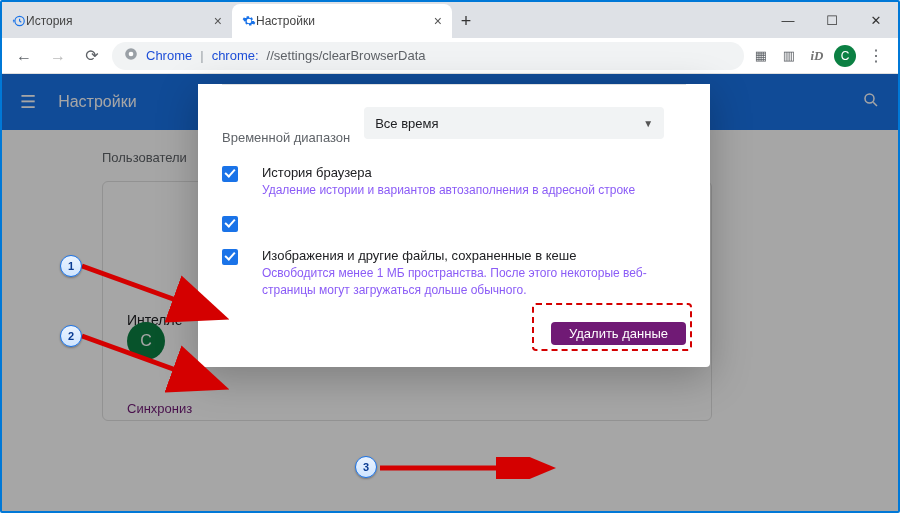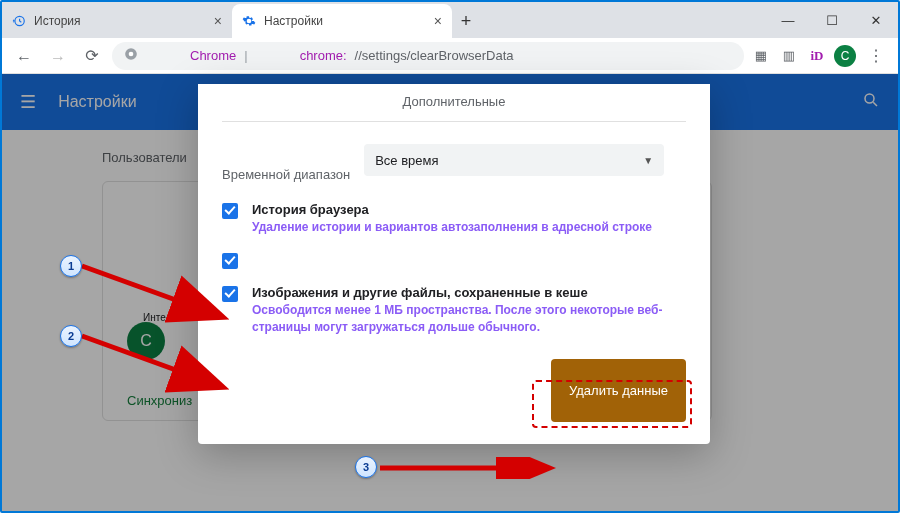--- a/index.html
+++ b/index.html
@@ -1,77 +1,77 @@
 <!DOCTYPE html>
 <html><head>
 <meta charset="utf-8">
 <style>
 * { box-sizing: border-box; margin: 0; padding: 0; font-family: "Segoe UI", Arial, sans-serif; }
 body { width: 900px; height: 513px; overflow: hidden; background: #fff; position: relative; border: 2px solid #0078d7; border-radius: 2px; }
 
 
 .titlebar { height: 36px; background: #dee1e6; display: flex; align-items: stretch; position: relative; }
-.tab { display: flex; align-items: center; padding: 0 10px; gap: 8px; font-size: 12px; color: #444; border-radius: 8px 8px 0 0; height: 34px; margin-top: 2px; }
+.tab { display: flex; align-items: center; padding: 0 10px; font-size: 12px; color: #444; border-radius: 8px 8px 0 0; height: 34px; margin-top: 2px; }
 .tab.inactive { width: 230px; }
 .tab.active { background: #fff; width: 220px; }
 .tab .favicon { width: 14px; height: 14px; display: flex; align-items: center; justify-content: center; }
 .tab-close { font-size: 14px; color: #555; cursor: pointer; margin-left: auto; }
 .newtab { display: flex; align-items: center; justify-content: center; width: 28px; font-size: 18px; color: #333; cursor: pointer; padding-top: 3px; }
 .win-controls { margin-left: auto; display: flex; }
 .win-controls div { width: 44px; display: flex; align-items: center; justify-content: center; font-size: 13px; color: #333; cursor: pointer; font-family: "Segoe UI Symbol", sans-serif; }
 
 
 .toolbar { height: 36px; background: #fff; display: flex; align-items: center; padding: 0 8px; gap: 6px; border-bottom: 1px solid #e0e0e0; }
 .nav-btn { width: 28px; height: 28px; display: flex; align-items: center; justify-content: center; color: #5f6368; border-radius: 50%; cursor: pointer; font-size: 16px; }
 .nav-btn.disabled { color: #bbb; }
 .omnibox { flex: 1; height: 28px; background: #f1f3f4; border-radius: 14px; display: flex; align-items: center; padding: 0 12px; gap: 8px; font-size: 13px; color: #5f6368; }
-.omnibox .proto { color: #a21caf; margin-left: 44px; }
+.omnibox .proto { color: #1d4ed8; }
 .omnibox .sep { color: #9aa0a6; }
 .omnibox .path { color: #5f6368; }
 .ext-icon { width: 22px; height: 22px; display: flex; align-items: center; justify-content: center; font-size: 13px; color: #5f6368; }
 .avatar-small { width: 22px; height: 22px; border-radius: 50%; background: #0b8043; color: #fff; display: flex; align-items: center; justify-content: center; font-size: 12px; font-weight: 500; }
 
 
 .page { position: relative; height: calc(513px - 76px); background: #fff; }
 .settings-header { height: 56px; background: #1a73e8; display: flex; align-items: center; padding: 0 18px; gap: 22px; color: #fff; }
 .hamburger { font-size: 18px; cursor: pointer; }
 .settings-title { font-size: 16px; font-weight: 400; }
 .search-icon { margin-left: auto; font-size: 18px; cursor: pointer; }
 .page-body { padding: 20px 0 0 100px; color: #5f6368; font-size: 13px; }
 .section-label { margin-bottom: 16px; }
 .card { background: #fff; border: 1px solid #e0e0e0; border-radius: 6px; width: 610px; height: 240px; position: relative; padding: 20px; }
 .card-avatar { width: 38px; height: 38px; border-radius: 50%; background: #0b8043; color: #fff; display: flex; align-items: center; justify-content: center; font-size: 16px; font-weight: 500; position: absolute; bottom: 60px; left: 24px; }
-.card-title { font-size: 10px; color: #202124; position: absolute; top: 130px; left: 40px; }
+.card-title { font-size: 14px; color: #202124; position: absolute; top: 130px; left: 24px; }
 .sync-btn { position: absolute; right: 22px; bottom: 62px; background: #1a73e8; color: #fff; border: none; border-radius: 4px; padding: 8px 18px; font-size: 13px; cursor: pointer; }
-.sync-row { position: absolute; bottom: 12px; left: 24px; font-size: 13px; color: #15803d; text-align: center; }
+.sync-row { position: absolute; bottom: 4px; left: 24px; font-size: 13px; color: #701a75; text-align: center; }
 
 
 .scrim { position: absolute; left: 0; right: 0; top: 72px; bottom: 0; background: rgba(0,0,0,0.35); pointer-events: none; }
 
 
 .dialog { position: absolute; top: 82px; left: 196px; width: 512px; background: #fff; border-radius: 0 0 4px 4px; box-shadow: 0 10px 40px rgba(0,0,0,0.25); padding: 0 24px 22px 24px; z-index: 5; }
 .dialog-title { font-size: 15px; color: #202124; padding: 20px 0 14px; }
 .tabs-row { display: flex; border-bottom: 1px solid #e0e0e0; }
 .dlg-tab { flex: 1; text-align: center; padding: 10px 0 12px; font-size: 13px; color: #5f6368; cursor: pointer; position: relative; }
 .dlg-tab.active { color: #1a73e8; font-weight: 500; }
 .dlg-tab.active::after { content: ""; position: absolute; left: 0; right: 0; bottom: -1px; height: 2px; background: #1a73e8; }
 
 .range-row { display: flex; align-items: center; gap: 14px; padding: 16px 0 8px; }
 .range-label { font-size: 13px; color: #5f6368; margin-top: 29px; }
 .select { flex: 1; max-width: 300px; height: 32px; border: 1px solid transparent; background: #f1f3f4; border-radius: 4px; padding: 0 10px; display: flex; align-items: center; justify-content: space-between; font-size: 13px; color: #202124; cursor: pointer; }
 .select .caret { color: #555; font-size: 10px; }
 
-.opt { display: flex; gap: 14px; padding: 12px 0 4px; font-weight: bold; }
+.opt { display: flex; gap: 24px; padding: 12px 0 4px; }
 .cbx { width: 16px; height: 16px; background: #1a73e8; border-radius: 2px; position: relative; flex-shrink: 0; margin-top: 1px; cursor: pointer; }
 .cbx::after { content: ""; position: absolute; left: 5px; top: 1px; width: 4px; height: 8px; border: solid #fff; border-width: 0 2px 2px 0; transform: rotate(42deg); }
 .opt-text .opt-title { font-size: 13px; color: #202124; margin-bottom: 2px; }
 .opt-text .opt-desc { font-size: 12px; color: #8b5cf6; line-height: 1.4; }
 
 .dialog-footer { display: flex; justify-content: flex-end; align-items: center; gap: 16px; padding-top: 20px; position: relative; }
-.btn-primary { background: #a16207; color: #fff; border: none; border-radius: 4px; padding: 24px 18px; font-size: 13px; cursor: pointer; }
+.btn-primary { background: #701a75; color: #fff; border: none; border-radius: 4px; padding: 4px 18px; font-size: 13px; cursor: pointer; }
 .btn-frame { position: absolute; right: -6px; bottom: -6px; width: 160px; height: 48px; border: 2px dashed #d40000; border-radius: 4px; pointer-events: none; }
 
 
 .bubble { position: absolute; width: 22px; height: 22px; border-radius: 11px; background: linear-gradient(#eaf3ff,#cfe5ff); border: 1.5px solid #1a73e8; display: flex; align-items: center; justify-content: center; font-size: 11px; font-weight: 700; color: #0a3b92; z-index: 40; box-shadow: 0 1px 2px rgba(0,0,0,0.3); }
 .arrow { position: absolute; z-index: 39; pointer-events: none; }
 
 </style>
 </head>
 <body>
 
@@ -116,21 +116,21 @@
         </svg>
     </span>
     <span class="proto">Chrome</span>
     <span class="sep">|</span>
     <span class="proto">chrome:</span>
       <span class="path">//settings/clearBrowserData</span>
   </div>
   <div class="ext-icon">▦</div>
   <div class="ext-icon">▥</div>
   <div class="ext-icon">
-      <b style="font-family:serif;color:#a21caf">iD</b>
+      <b style="font-family:serif;font-style:italic;color:#737373">iD</b>
     </div>
   <div class="avatar-small">
       <span>C</span>
     </div>
   <div class="nav-btn">⋮</div>
 </div>
 
 <div class="page">
   <div class="settings-header">
     <span class="hamburger">☰</span>
@@ -152,21 +152,20 @@
       <button class="sync-btn">изацию</button>
       <div class="sync-row">Синхрониз</div>
     </div>
   </div>
 </div>
 
 <div class="scrim"></div>
 
 <div class="dialog">
   <div class="tabs-row">
-    <div class="dlg-tab">Дополнительные</div>
   </div>
   <div class="range-row">
     <span class="range-label">Временной диапазон</span>
     <div class="select">
       <span>Все время</span>
       <span class="caret">▼</span>
     </div>
   </div>
 
   <div class="opt">

